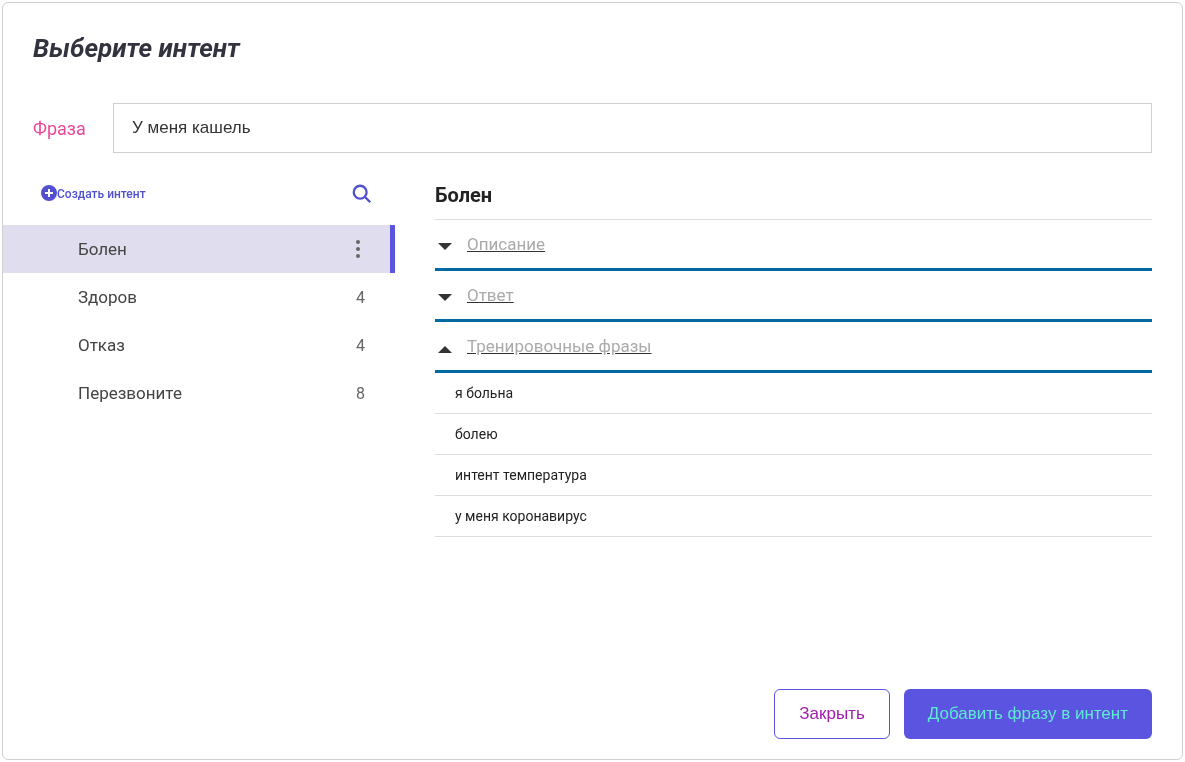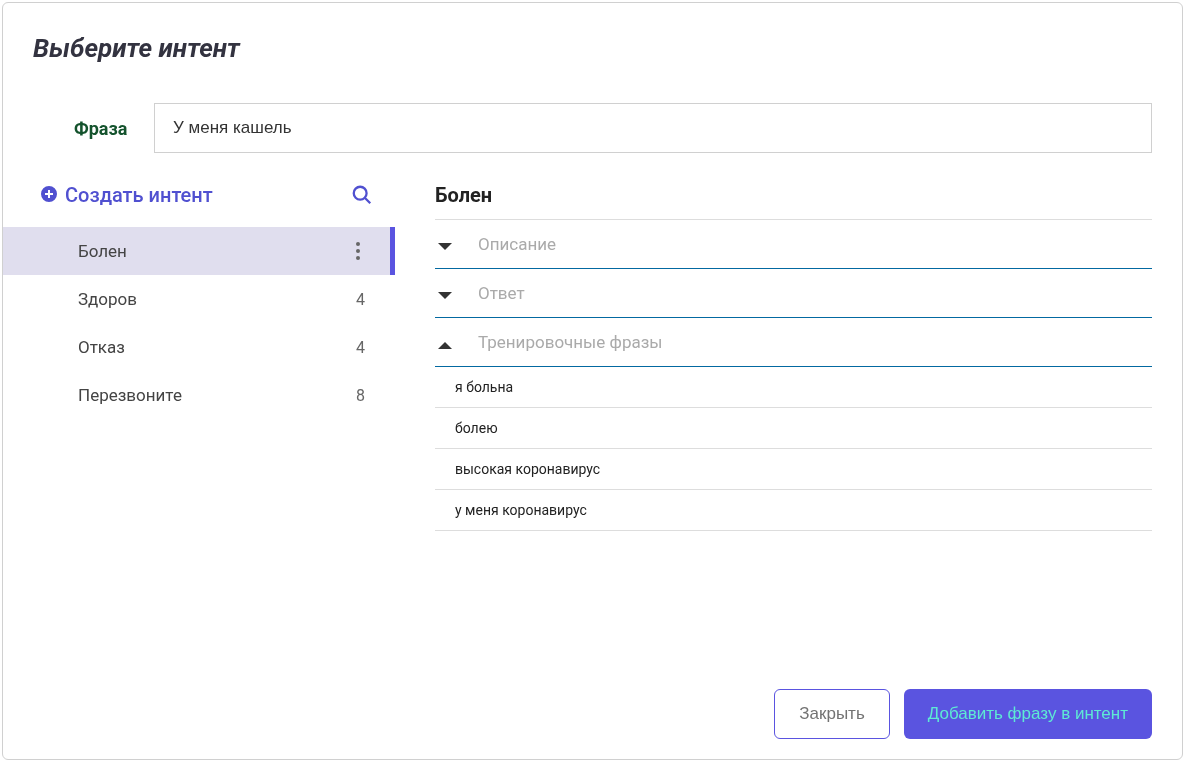--- a/index.html
+++ b/index.html
@@ -33,24 +33,23 @@
       color: #333340;
     }
     .phrase-row {
       display: flex;
       align-items: center;
       padding: 20px 30px 20px 30px;
       gap: 20px;
     }
     .phrase-label {
       font-size: 18px;
-      font-weight: 700;
-      color: #14532d;
+      font-weight: 400;
+      color: #ec4899;
       min-width: 60px;
-      margin-left: 41px;
     }
     .phrase-input {
       flex: 1;
       border: 1px solid #d0d0d0;
       border-radius: 0;
       padding: 14px 18px;
       font-size: 17px;
       color: #333;
       outline: none;
     }
@@ -66,23 +65,23 @@
     }
     .sidebar-top {
       display: flex;
       align-items: center;
       justify-content: space-between;
       padding: 10px 22px 10px 38px;
     }
     .create-intent {
       display: flex;
       align-items: center;
-      gap: 8px;
+      gap: 0;
       color: #5050d0;
-      font-size: 20px;
+      font-size: 12px;
       font-weight: 500;
       cursor: pointer;
     }
     .create-intent svg {
       width: 16px;
       height: 16px;
       fill: #5050d0;
     }
     .search-icon {
       width: 22px;
@@ -145,25 +144,26 @@
       padding: 10px 0 0 40px;
     }
     .detail-title {
       font-size: 20px;
       font-weight: 700;
       color: #222;
       padding-bottom: 12px;
       border-bottom: 1px solid #ddd;
     }
     .detail-section {
-      border-bottom: 1px solid #0369a1;
+      border-bottom: 3px solid #0369a1;
       padding: 14px 0;
       display: flex;
       align-items: center;
-      gap: 25px;
+      gap: 14px;
+      text-decoration: underline;
     }
     .section-label {
       color: #aaa;
       font-size: 17px;
     }
     .chevron {
       width: 16px;
       height: 12px;
       flex-shrink: 0;
       margin-left: 2px;
@@ -187,21 +187,21 @@
       padding: 14px 24px;
       border-radius: 6px;
       font-size: 17px;
       font-weight: 500;
       cursor: pointer;
       border: none;
     }
     .btn-secondary {
       background: #fff;
       border: 1px solid #5a54e0;
-      color: #737373;
+      color: #a21caf;
     }
     .btn-primary {
       background: #5a54e0;
       color: #5eead4;
     }
   </style>
 </head>
 <body>
 
 <div class="modal">
@@ -282,21 +282,21 @@
         <span class="chevron">
           <svg viewBox="0 0 16 12">
               <path d="M1 10l7-7 7 7z"></path>
             </svg>
         </span>
         <span class="section-label">Тренировочные фразы</span>
       </div>
 
       <div class="training-phrase">я больна</div>
       <div class="training-phrase">болею</div>
-      <div class="training-phrase">высокая коронавирус</div>
+      <div class="training-phrase">интент температура</div>
       <div class="training-phrase">у меня коронавирус</div>
     </div>
   </div>
 
   <div class="modal-footer">
     <button class="btn btn-secondary">Закрыть</button>
     <button class="btn btn-primary">Добавить фразу в интент</button>
   </div>
 </div>
 

